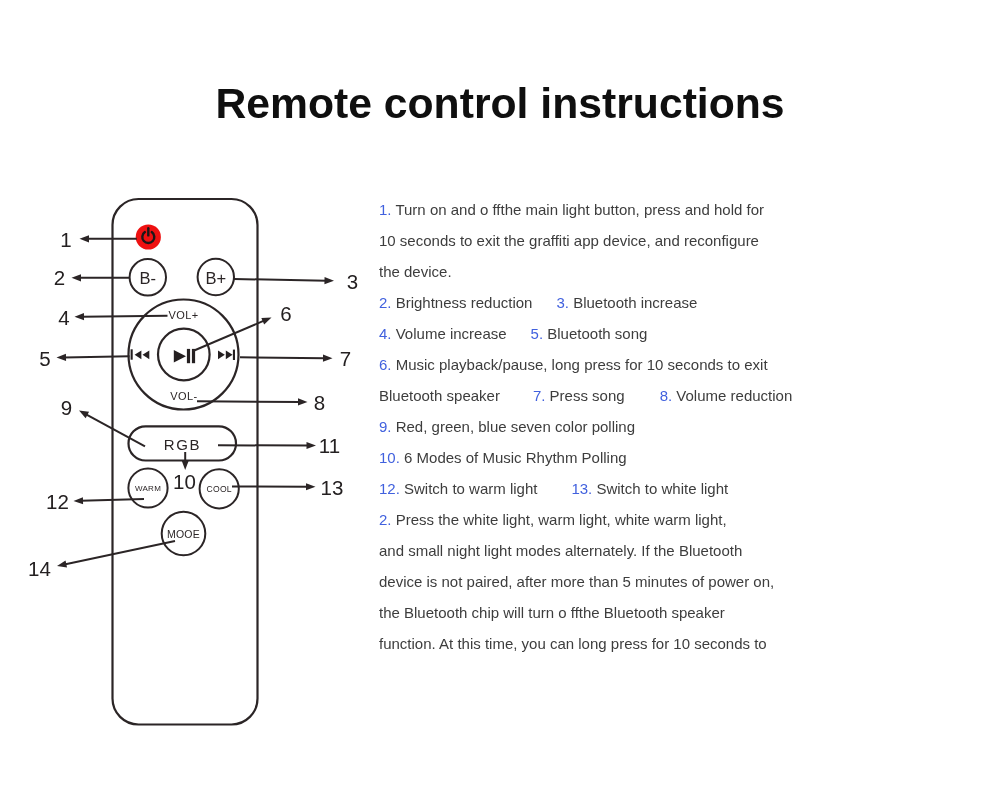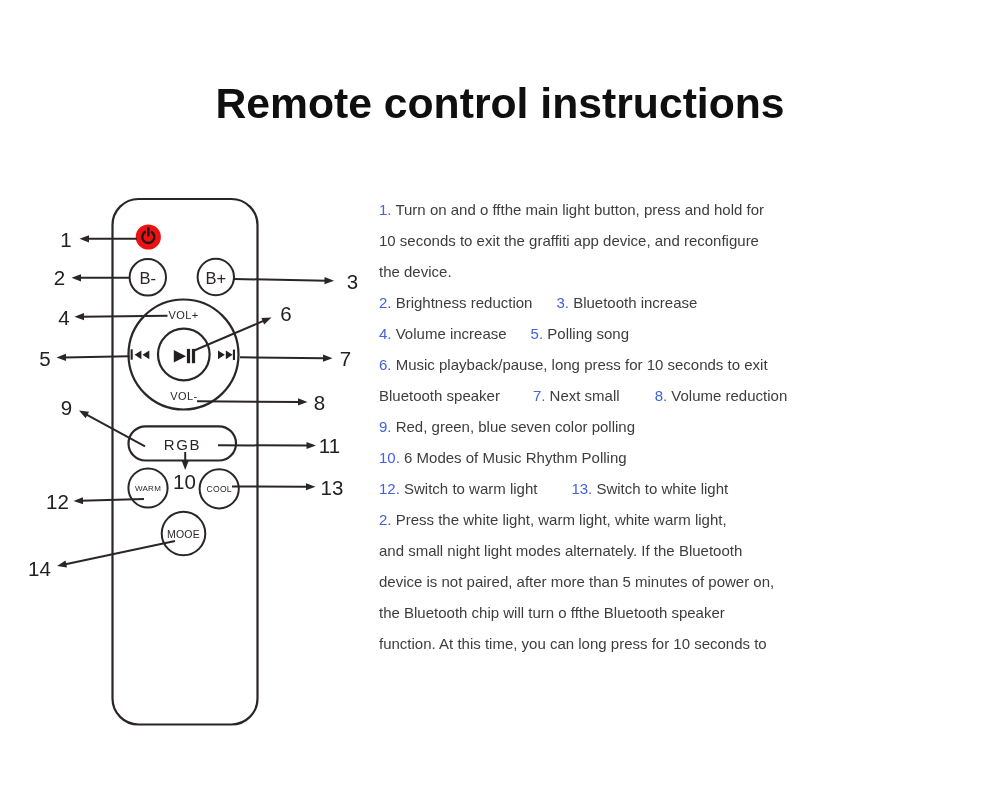--- a/index.html
+++ b/index.html
@@ -160,23 +160,23 @@
           <text class="callout-num" x="39.5" y="568.5" text-anchor="middle" dominant-baseline="central">14</text>
         </g>
       </g>
   </svg>
 
   <div class="instructions">
       <div class="iline"><span class="num">1.</span> <span>Turn on and o ffthe main light button, press and hold for</span></div>
       <div class="iline"><span>10 seconds to exit the graffiti app device, and reconfigure</span></div>
       <div class="iline"><span>the device.</span></div>
       <div class="iline"><span class="num">2.</span> <span>Brightness reduction</span><span class="seg-gap" style="width: 24px;"></span><span class="num">3.</span> <span>Bluetooth increase</span></div>
-      <div class="iline"><span class="num">4.</span> <span>Volume increase</span><span class="seg-gap" style="width: 24px;"></span><span class="num">5.</span> <span>Polling song</span></div>
+      <div class="iline"><span class="num">4.</span> <span>Volume increase</span><span class="seg-gap" style="width: 24px;"></span><span class="num">5.</span> <span>Bluetooth song</span></div>
       <div class="iline"><span class="num">6.</span> <span>Music playback/pause, long press for 10 seconds to exit</span></div>
-      <div class="iline"><span>Bluetooth speaker</span><span class="seg-gap" style="width: 33px;"></span><span class="num">7.</span> <span>Next small</span><span class="seg-gap" style="width: 35px;"></span><span class="num">8.</span> <span>Volume reduction</span></div>
+      <div class="iline"><span>Bluetooth speaker</span><span class="seg-gap" style="width: 33px;"></span><span class="num">7.</span> <span>Press song</span><span class="seg-gap" style="width: 35px;"></span><span class="num">8.</span> <span>Volume reduction</span></div>
       <div class="iline"><span class="num">9.</span> <span>Red, green, blue seven color polling</span></div>
       <div class="iline"><span class="num">10.</span> <span>6 Modes of Music Rhythm Polling</span></div>
       <div class="iline"><span class="num">12.</span> <span>Switch to warm light</span><span class="seg-gap" style="width: 34px;"></span><span class="num">13.</span> <span>Switch to white light</span></div>
       <div class="iline"><span class="num">2.</span> <span>Press the white light, warm light, white warm light,</span></div>
       <div class="iline"><span>and small night light modes alternately. If the Bluetooth</span></div>
       <div class="iline"><span>device is not paired, after more than 5 minutes of power on,</span></div>
       <div class="iline"><span>the Bluetooth chip will turn o ffthe Bluetooth speaker</span></div>
       <div class="iline"><span>function. At this time, you can long press for 10 seconds to</span></div>
     </div>
 

